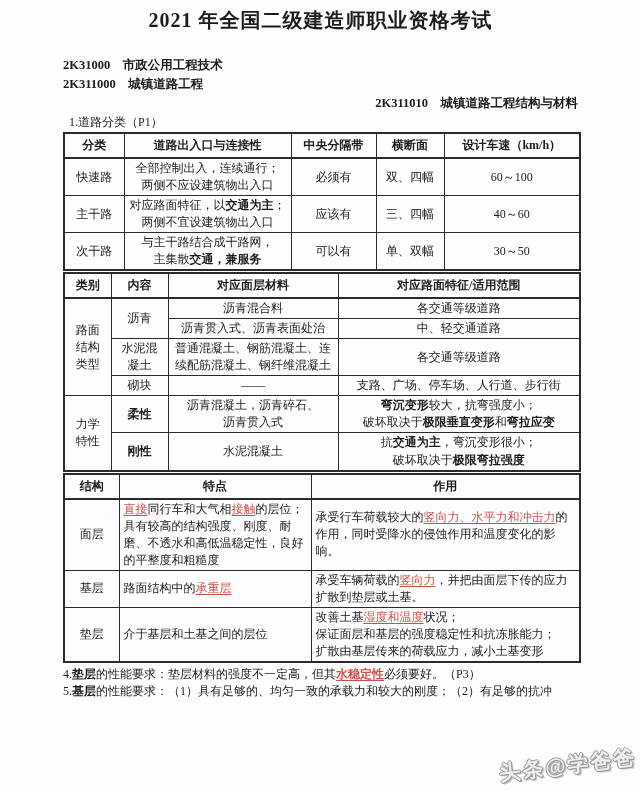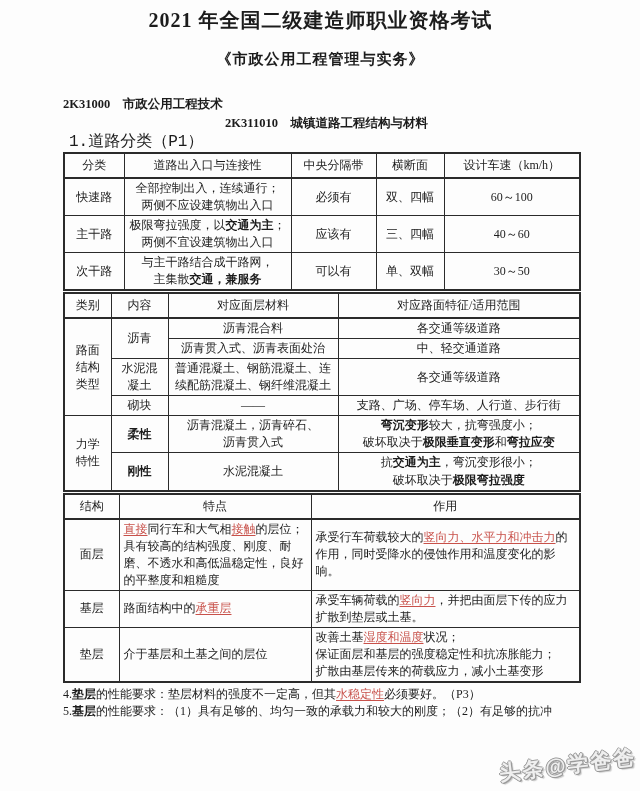--- a/index.html
+++ b/index.html
@@ -14,55 +14,55 @@
     background:#fdfdfd;color:var(--ink);
     font-family:"Liberation Serif","DejaVu Serif",serif;
     font-size:12px;
   }
   .doc{padding:10px 62px 0 63px;}
 
   .exam-title{text-align:center;font-size:20px;font-weight:bold;line-height:20px;letter-spacing:1px;}
   .book-title{text-align:center;font-size:15px;font-weight:bold;margin-top:20px;line-height:19px;letter-spacing:1px;}
   .code-line{text-align:left;font-weight:bold;font-size:12.5px;line-height:19px;}
   .code-line.first{margin-top:26px;}
-  .code-line.left{text-align:center;margin-left:12px;}
-  .section-line{font-size:16px;line-height:17px;margin:1px 0 1px 6px;font-family:Liberation Mono, monospace;}
+  .code-line.left{text-align:right;margin-left:12px;}
+  .section-line{font-size:12px;line-height:17px;margin:1px 0 1px 6px;}
 
   table{border-collapse:collapse;table-layout:fixed;width:516px;border:2px solid var(--border);margin:1px 0;}
   th,td{border:1px solid var(--border);padding:1px 4px;vertical-align:middle;
         text-align:center;white-space:pre-line;font-size:12px;line-height:1.42;overflow:hidden;}
-  thead th{font-weight:normal;border-bottom:2px solid var(--border);padding:3px 2px;}
+  thead th{font-weight:bold;border-bottom:2px solid var(--border);padding:3px 2px;}
   td.left{text-align:left;}
 
   .seg-b{font-weight:bold;}
   .seg-r{color:var(--red);text-decoration:underline;text-underline-offset:2px;}
-  .seg-rb{color:var(--red);font-weight:normal;text-decoration:underline;text-underline-offset:2px;}
+  .seg-rb{color:var(--red);font-weight:bold;text-decoration:underline;text-underline-offset:2px;}
 
   .note-line{font-size:12px;line-height:17px;margin-left:0;}
   .notes{margin-top:3px;}
 
   .watermark{
     position:absolute;right:4px;bottom:12px;
     font-size:21px;font-weight:bold;letter-spacing:2px;
     transform:rotate(-7deg);color:#efefef;
     text-shadow:1px 0 var(--watermark),-1px 0 var(--watermark),0 1px var(--watermark),
                 0 -1px var(--watermark),1px 1px var(--watermark),2px 2px 1px #c9c9c9;
     font-family:"Liberation Sans","DejaVu Sans",sans-serif;
     pointer-events:none;
   }
 </style>
 </head>
 <body>
 
 <div class="doc">
 
   <div class="exam-title">2021 年全国二级建造师职业资格考试</div>
-  <div class="book-title">《市政公用工程管理与实务》</div>
 
   <div class="code-line first">2K31000　市政公用工程技术</div>
+  <div class="code-line">2K311000　城镇道路工程</div>
   <div class="code-line left">2K311010　城镇道路工程结构与材料</div>
 
   <div class="section-line">1.道路分类（P1）</div>
 
   <table>
     <colgroup>
         <col style="width:60px">
         <col style="width:167px">
         <col style="width:85px">
         <col style="width:68px">
@@ -81,21 +81,21 @@
       <tr>
         <td>快速路</td>
         <td><span>全部控制出入，连续通行；
 两侧不应设建筑物出入口</span></td>
         <td>必须有</td>
         <td>双、四幅</td>
         <td>60～100</td>
       </tr>
       <tr>
         <td>主干路</td>
-        <td><span>极限弯拉强度，以</span><span class="seg-b">交通为主</span><span>；
+        <td><span>对应路面特征，以</span><span class="seg-b">交通为主</span><span>；
 两侧不宜设建筑物出入口</span></td>
         <td>应该有</td>
         <td>三、四幅</td>
         <td>40～60</td>
       </tr>
       <tr>
         <td>次干路</td>
         <td><span>与主干路结合成干路网，
 主集散</span><span class="seg-b">交通，兼服务</span></td>
         <td>可以有</td>

